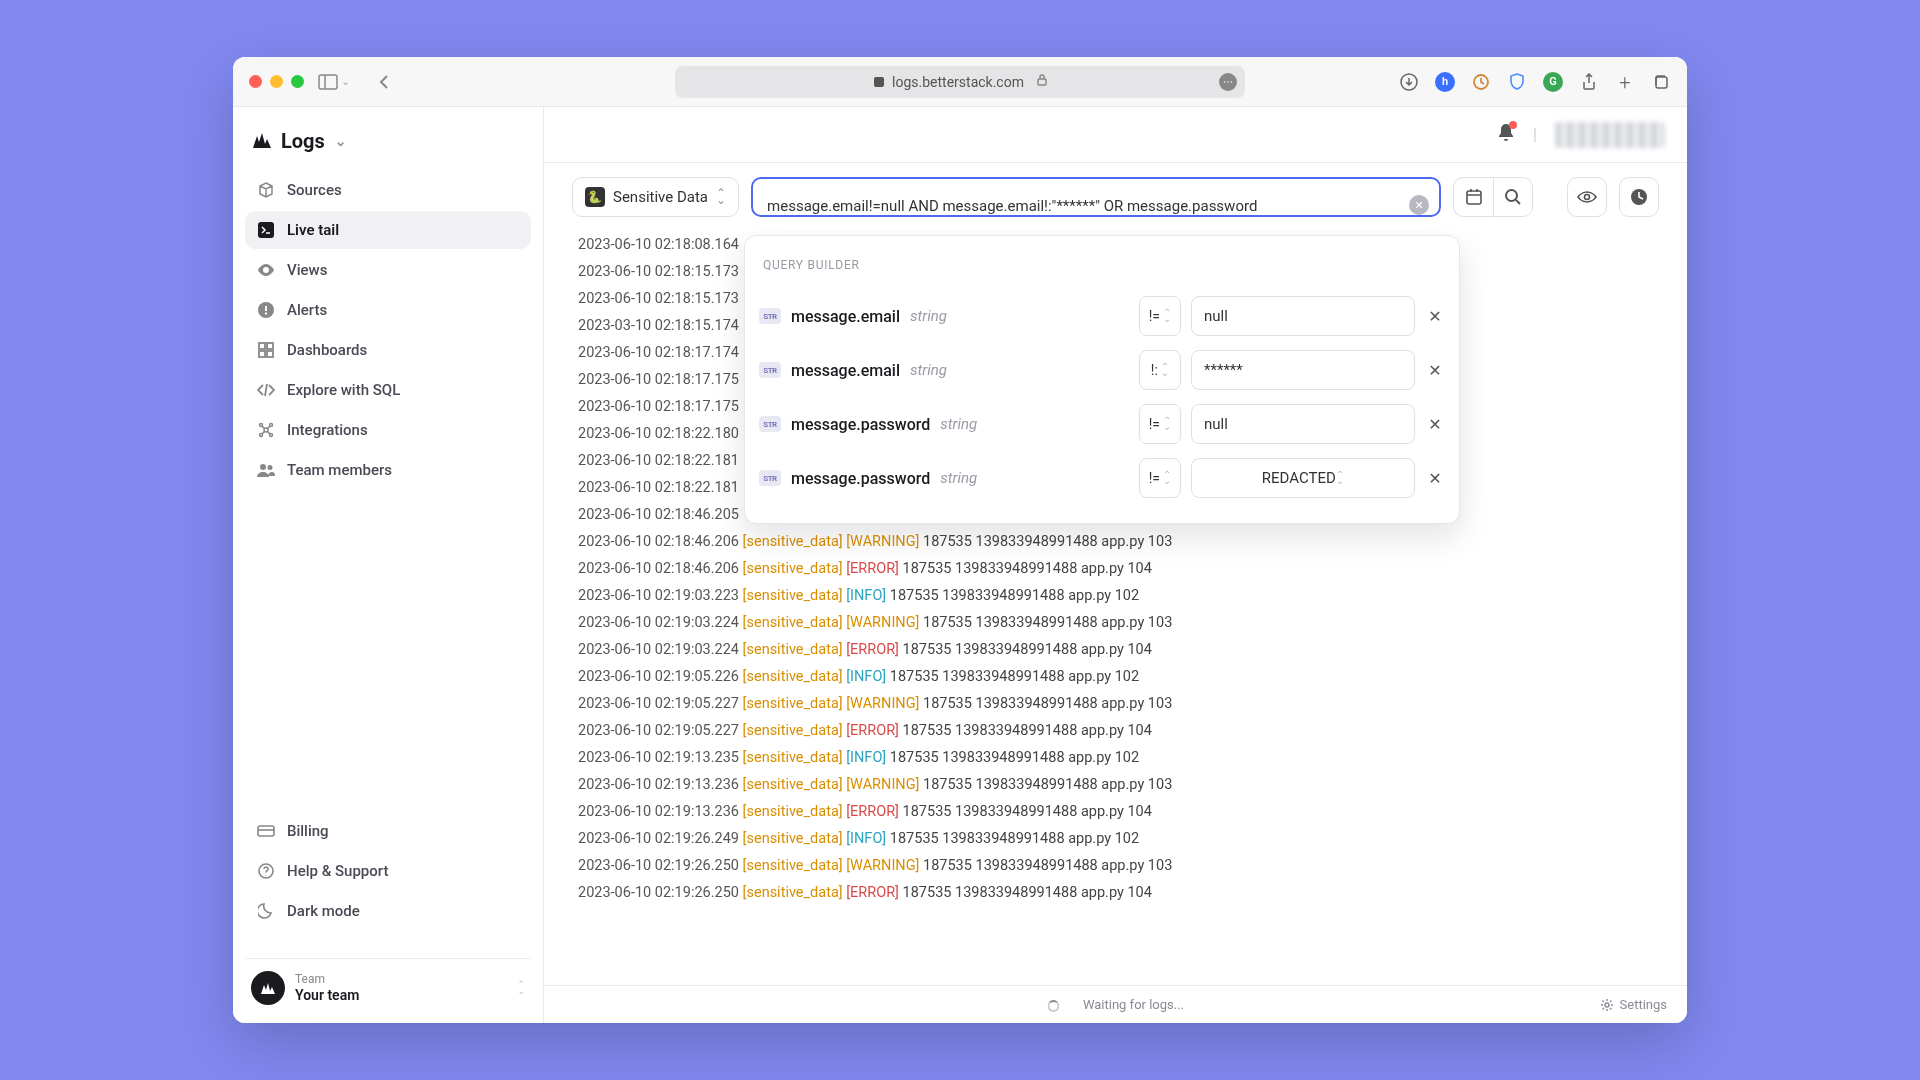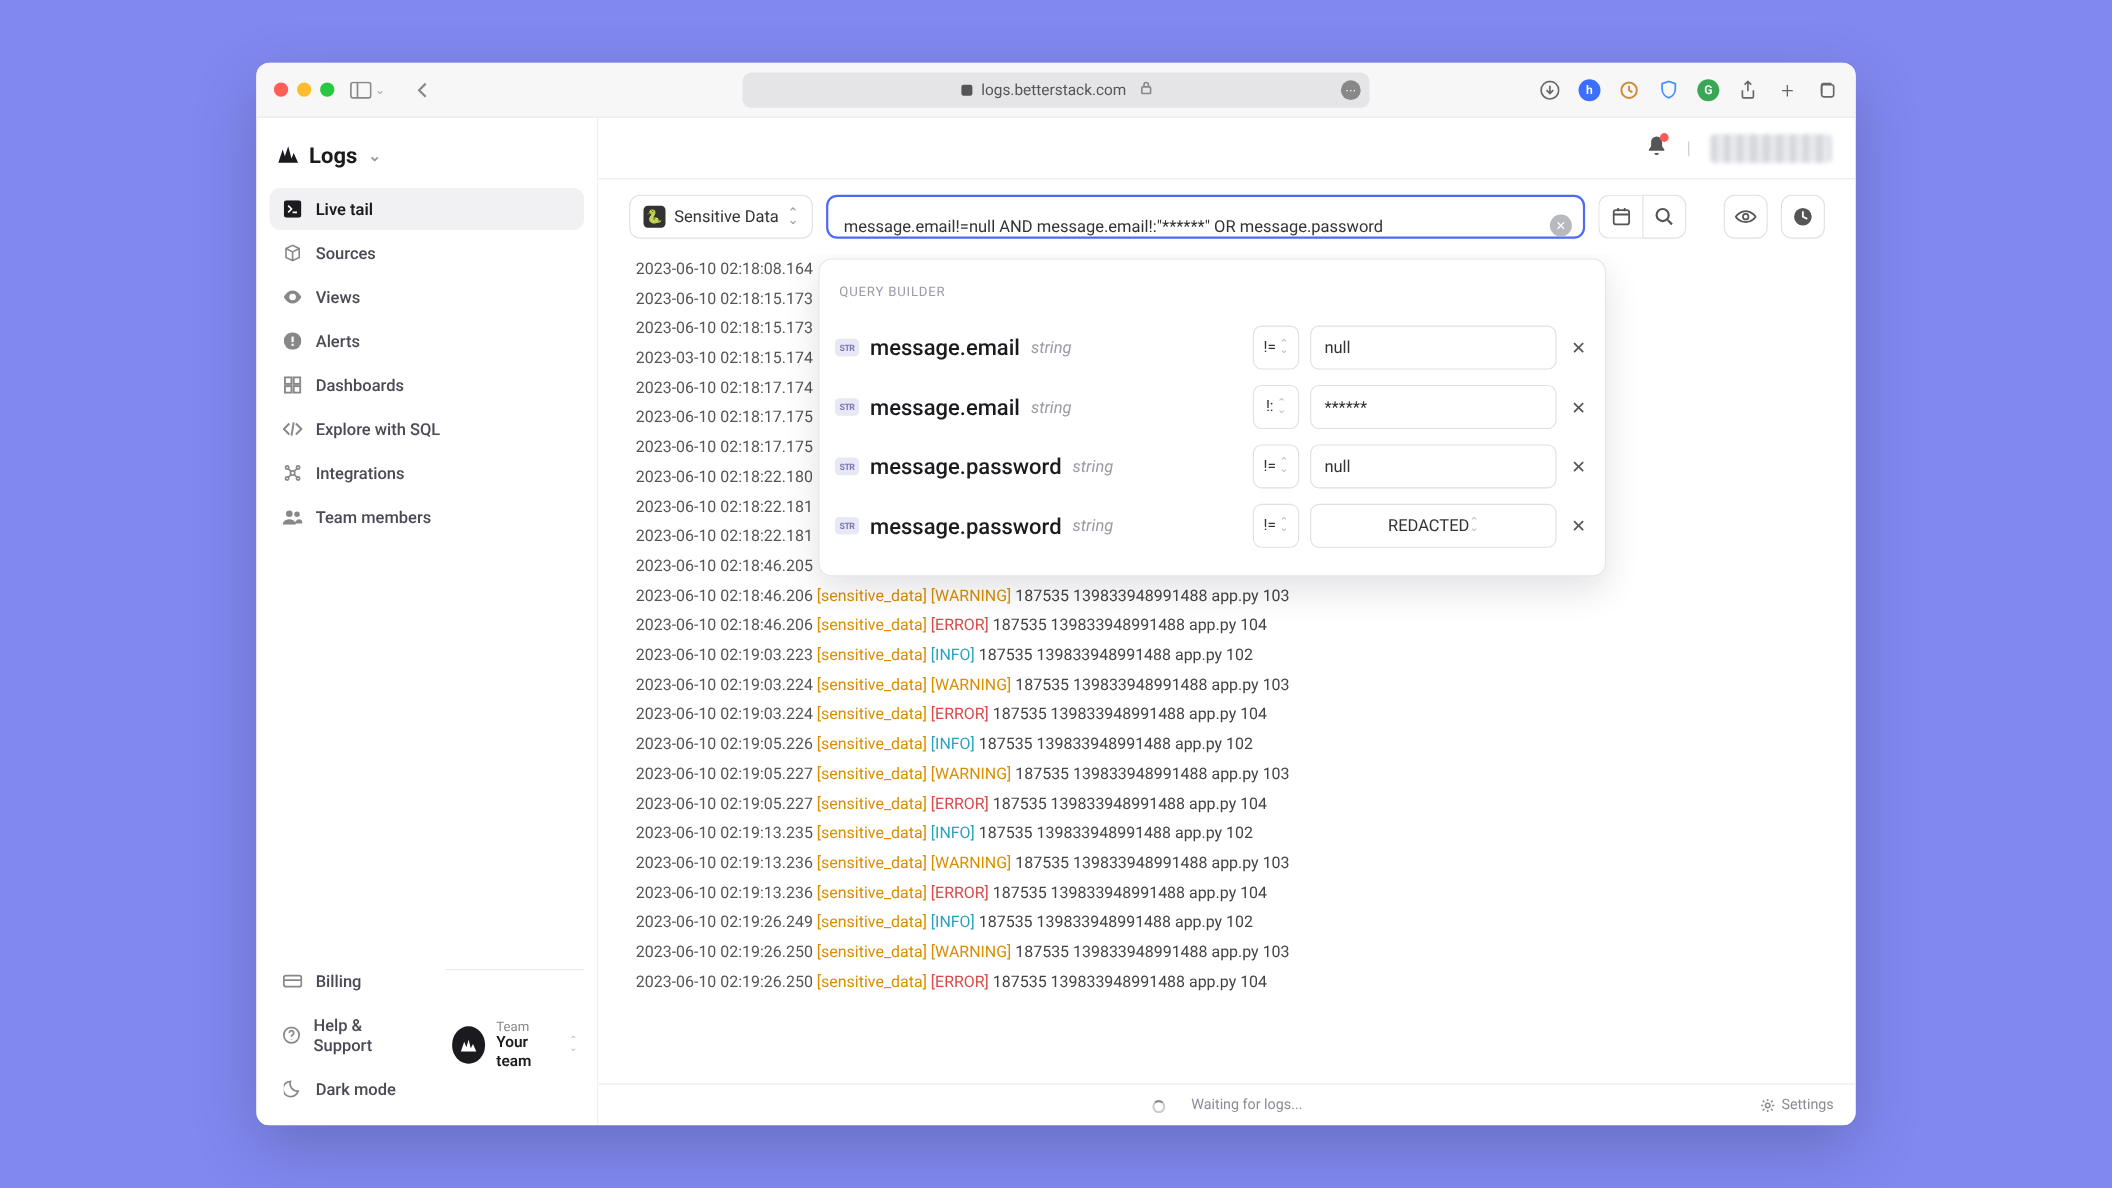--- a/index.html
+++ b/index.html
@@ -19,21 +19,21 @@
 .body{flex:1;display:flex;overflow:hidden}
 .sidebar{width:311px;background:#fff;border-right:1px solid #eaeaec;display:flex;flex-direction:column;padding:14px 12px}
 .logo-row{display:flex;align-items:center;gap:8px;padding:8px 6px 18px;font-size:20px;font-weight:700;color:#1a1a1f}
 .logo-row svg{color:#1a1a1f}
 .chev{color:#999;font-size:14px;margin-left:2px}
 .nav{display:flex;flex-direction:column;gap:2px}
 .nav-item{display:flex;align-items:center;gap:12px;padding:10px 12px;border-radius:10px;color:#4a4a55;font-size:15px;font-weight:500;cursor:pointer}
 .nav-item.active{background:#f1f1f3;color:#1a1a1f;font-weight:600}
 .nav-item .ico{width:18px;display:flex;justify-content:center;color:#888}
 .nav-item.active .ico{color:#1a1a1f}
-.sb-bottom{margin-top:auto;display:flex;gap:20px}
+.sb-bottom{margin-top:auto;display:flex;flex-direction:column;gap:20px}
 .team-row{display:flex;align-items:center;gap:10px;padding:12px 6px 4px;border-top:1px solid #eaeaec;margin-top:8px}
 .team-av{width:34px;height:34px;border-radius:50%;background:#1a1a1f;display:flex;align-items:center;justify-content:center;color:#fff;font-size:14px}
 .team-txt{display:flex;flex-direction:column;line-height:1.2}
 .team-txt .lbl{font-size:12px;color:#888}
 .team-txt .val{font-size:14px;font-weight:600;color:#1a1a1f}
 .team-chev{margin-left:auto;color:#bbb;display:flex;flex-direction:column;font-size:9px;line-height:7px}
 .main{flex:1;display:flex;flex-direction:column;background:#fff;position:relative;overflow:hidden}
 .topbar{height:56px;border-bottom:1px solid #eaeaec;display:flex;align-items:center;justify-content:flex-end;padding:0 22px;gap:18px}
 .bell{position:relative;color:#555}
 .bell::after{content:"";position:absolute;top:-2px;right:-2px;width:8px;height:8px;background:#ff5a5a;border-radius:50%}
@@ -55,21 +55,21 @@
 .tag{color:#d98e00}
 .lvl-INFO{color:#2aa3bf}
 .lvl-WARNING{color:#d98e00}
 .lvl-ERROR{color:#d94a4a}
 .rest{color:#444}
 .qb{position:absolute;top:4px;left:200px;width:716px;background:#fff;border:1px solid #e6e6ea;border-radius:12px;box-shadow:0 12px 32px rgba(20,20,40,0.12);padding:14px 14px 18px;z-index:20}
 .qb-title{font-size:12px;letter-spacing:0.06em;color:#9a9aa5;font-weight:400;padding:2px 4px 10px}
 .qb-row{display:flex;align-items:center;gap:10px;padding:7px 0}
 .type-badge{width:22px;height:16px;border-radius:4px;background:#e8e7f4;display:flex;align-items:center;justify-content:center}
 .type-badge span{font-size:8px;font-weight:700;color:#7a77b8;letter-spacing:-0.5px}
-.field-name{font-size:20px;color:#1a1a1f;font-weight:500}
+.field-name{font-size:16px;color:#1a1a1f;font-weight:500}
 .field-type{font-size:15px;color:#9a9aa5;font-style:italic}
 .qb-row .spacer{flex:1}
 .op-box{width:42px;height:40px;border:1px solid #e0e0e4;border-radius:8px;display:flex;align-items:center;justify-content:center;gap:3px;font-size:14px;color:#333}
 .op-box .caret{color:#bbb;font-size:10px;display:flex;flex-direction:column;line-height:6px}
 .val-box{width:224px;height:40px;border:1px solid #e0e0e4;border-radius:8px;display:flex;align-items:center;padding:0 12px;font-size:15px;color:#333;background:#fff}
 .val-box.select{justify-content:center}
 .val-box.select .caret{color:#bbb;font-size:10px;display:flex;flex-direction:column;line-height:6px}
 .xbtn{width:20px;color:#555;font-size:16px;text-align:center}
 .footer{height:38px;border-top:1px solid #eaeaec;display:flex;align-items:center;padding:0 20px;font-size:13px;color:#8a8a95}
 .footer .wait{position:absolute;left:50%;transform:translateX(-50%);display:flex;align-items:flex-end;gap:24px}
@@ -151,36 +151,36 @@
 
     <aside class="sidebar">
       <div class="logo-row">
         <svg width="22" height="22" viewBox="0 0 22 22" fill="currentColor">
             <path d="M2 18l4-12 2 6 3-9 3 11 2-5 4 9H2z"></path>
           </svg>
         <span>Logs</span>
         <span class="chev">⌄</span>
       </div>
       <nav class="nav" id="nav-main">
+          <div class="nav-item">
+            <span class="ico">
+              <svg width="16" height="16" viewBox="0 0 16 16" fill="none" stroke="currentColor" stroke-width="1.5">
+                <path d="M8 1l6 3v8l-6 3-6-3V4l6-3zM2 4l6 3 6-3M8 7v8"></path>
+              </svg>
+            </span>
+            <span>Sources</span>
+          </div>
           <div class="nav-item active">
             <span class="ico">
               <svg width="16" height="16" viewBox="0 0 16 16" fill="currentColor">
                 <rect width="16" height="16" rx="3"></rect>
                 <path d="M4 5l3 3-3 3M8 11h4" stroke="#fff" stroke-width="1.5" fill="none"></path>
               </svg>
             </span>
             <span>Live tail</span>
-          </div>
-          <div class="nav-item">
-            <span class="ico">
-              <svg width="16" height="16" viewBox="0 0 16 16" fill="none" stroke="currentColor" stroke-width="1.5">
-                <path d="M8 1l6 3v8l-6 3-6-3V4l6-3zM2 4l6 3 6-3M8 7v8"></path>
-              </svg>
-            </span>
-            <span>Sources</span>
           </div>
           <div class="nav-item">
             <span class="ico">
               <svg width="18" height="14" viewBox="0 0 18 12" fill="currentColor">
                 <path d="M9 0C4 0 1 6 1 6s3 6 8 6 8-6 8-6-3-6-8-6zm0 9a3 3 0 110-6 3 3 0 010 6z"></path>
               </svg>
             </span>
             <span>Views</span>
           </div>
           <div class="nav-item">

